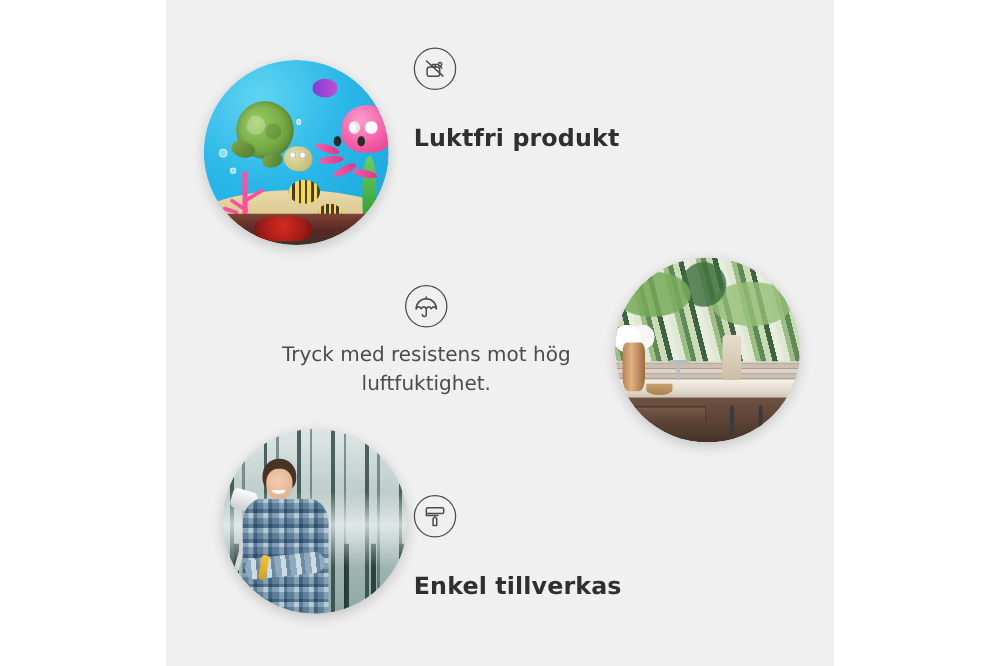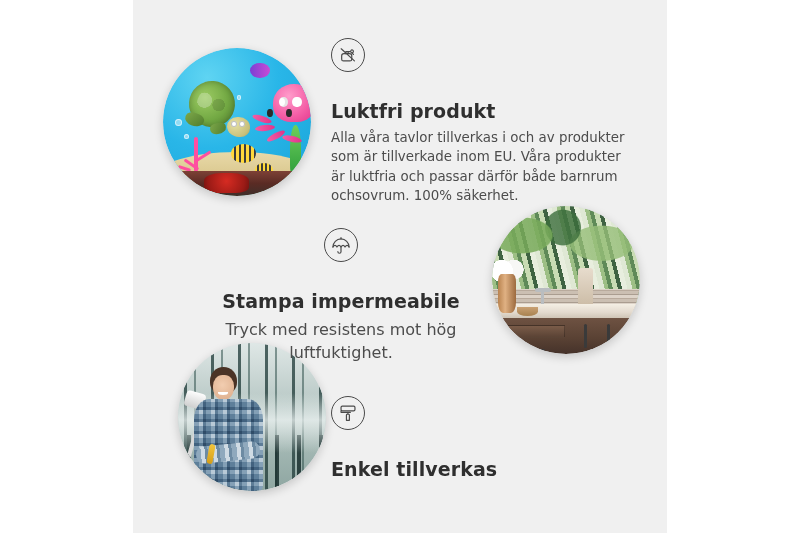--- a/index.html
+++ b/index.html
@@ -441,33 +441,31 @@
       <svg width="22" height="22" viewBox="0 0 24 24" fill="none" stroke="#4a4a4a" stroke-width="1.3" stroke-linecap="round" stroke-linejoin="round">
         <path d="M7.5 10.5h6.2a2.4 2.4 0 0 1 2.4 2.4v3.6a2 2 0 0 1-2 2H7.1a2 2 0 0 1-2-2v-3.6a2.4 2.4 0 0 1 2.4-2.4z"></path>
         <path d="M9.6 10.5V8.3h2.6v2.2"></path>
         <path d="M12.2 8.3h2.1"></path>
         <path d="M15.2 7.1a1.5 1.5 0 1 1 2.1 2.1 1.5 1.5 0 0 1-2.1-2.1z"></path>
         <path d="M16.3 9.6l1.6 1.8"></path>
         <path d="M4.6 5.2L19 18.4"></path>
       </svg>
     </div>
     <div class="blk-title">Luktfri produkt</div>
-    <div class="blk-desc">Alla våra tavlor tillverkas i och av produkter som är tillverkade inom EU. Våra produkter är luktfria och passar därför både barnrum ochsovrum. 100% säkerhet.</div>
   </div>
 
   <div class="block" id="block-waterproof">
     <div class="icon-circle">
       <svg width="22" height="22" viewBox="0 0 24 24" fill="none" stroke="#4a4a4a" stroke-width="1.3" stroke-linecap="round" stroke-linejoin="round">
         <path d="M3.2 14.2a8.8 8.8 0 0 1 17.6 0"></path>
         <path d="M3.2 14.2c1.5-2.4 3-2.4 4.4 0 1.5-2.4 3-2.4 4.4 0 1.5-2.4 3-2.4 4.4 0 1.5-2.4 3-2.4 4.4 0"></path>
         <path d="M12 14.2v5.1a1.7 1.7 0 0 1-3.4 0"></path>
         <path d="M12 5.4V4"></path>
       </svg>
     </div>
-    <div class="blk-title">Stampa impermeabile</div>
     <div class="blk-desc">Tryck med resistens mot hög luftfuktighet.</div>
   </div>
 
   <div class="block" id="block-easy">
     <div class="icon-circle">
       <svg width="22" height="22" viewBox="0 0 24 24" fill="none" stroke="#4a4a4a" stroke-width="1.3" stroke-linecap="round" stroke-linejoin="round">
         <rect x="4.4" y="4.6" width="15.2" height="5" rx="1.4"></rect>
         <path d="M4.4 9.6v1.7h10.2"></path>
         <path d="M11.9 11.3v1.9h-0.6a1 1 0 0 0-1 1V20h3.2v-5.8a1 1 0 0 0-1-1h-0.6"></path>
       </svg>

